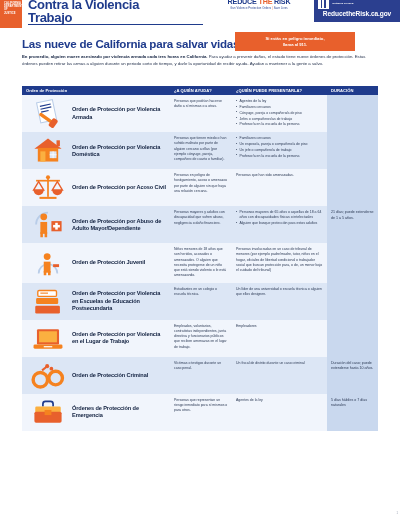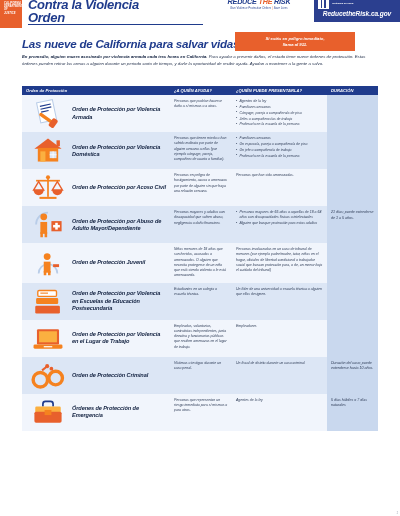--- a/index.html
+++ b/index.html
@@ -2,21 +2,21 @@
 <html><head>
 <meta charset="utf-8">
 <style>
   * { box-sizing: border-box; margin: 0; padding: 0; }
   html, body {
     width: 400px; height: 516px;
     background: #ffffff;
     font-family: "Liberation Sans", sans-serif;
     overflow: hidden;
   }
-  .page { position: relative; width: 400px; height: 516px; background: #fff; font-style: italic; }
+  .page { position: relative; width: 400px; height: 516px; background: #fff; }
 
   
   .masthead { position: relative; height: 28px; }
   .orange-block {
     position: absolute; left: 0; top: 0; width: 22px; height: 28px;
     background: #E8602C;
   }
   .orange-block-text {
     color: #fff; font-size: 2.6px; line-height: 1.25; font-weight: 700;
     padding: 2px 2px 0 4px; letter-spacing: .1px;
@@ -122,21 +122,21 @@
 
   <div class="masthead">
     <div class="orange-block">
       <div class="orange-block-text">CALIFORNIA
 DEPARTMENT
 OF JUSTICE</div>
     </div>
 
     <div class="mast-title">
       <span class="ln1">Contra la Violencia</span>
-      <span class="ln1">Orden</span>
+      <span class="ln1">Trabajo</span>
     </div>
     <div class="mast-rule"></div>
 
     <div class="logo-rtr">
       <div class="l1">
         REDUCE <span class="red">THE</span> RISK
       </div>
       <div class="l2">
         <span>Gun Violence Protection Orders</span>
         <span class="sep"> | </span>

